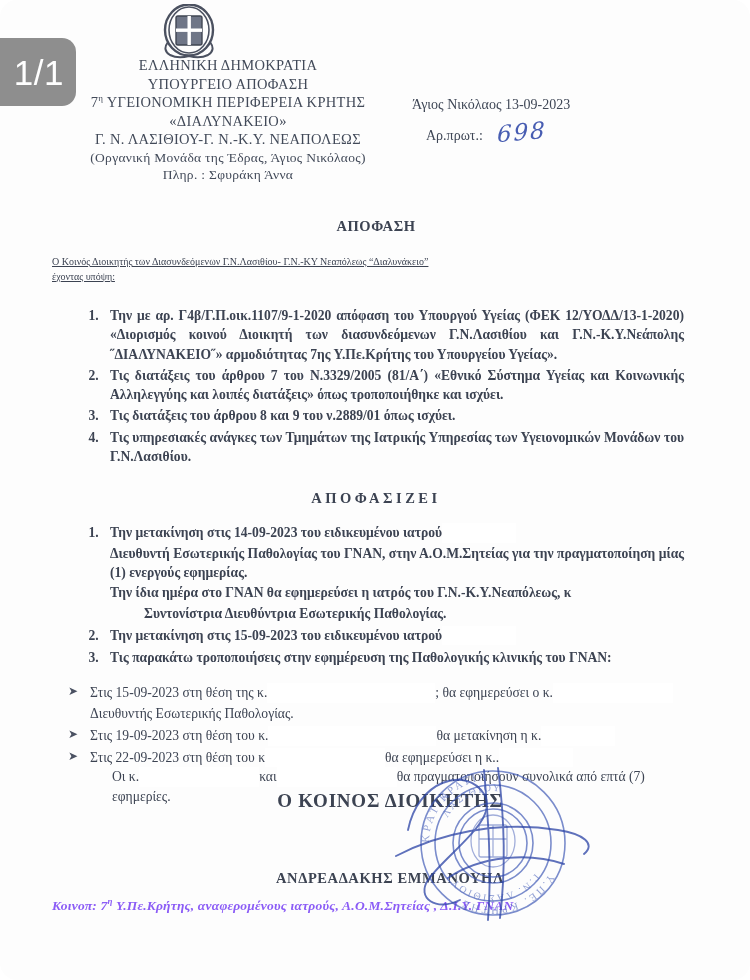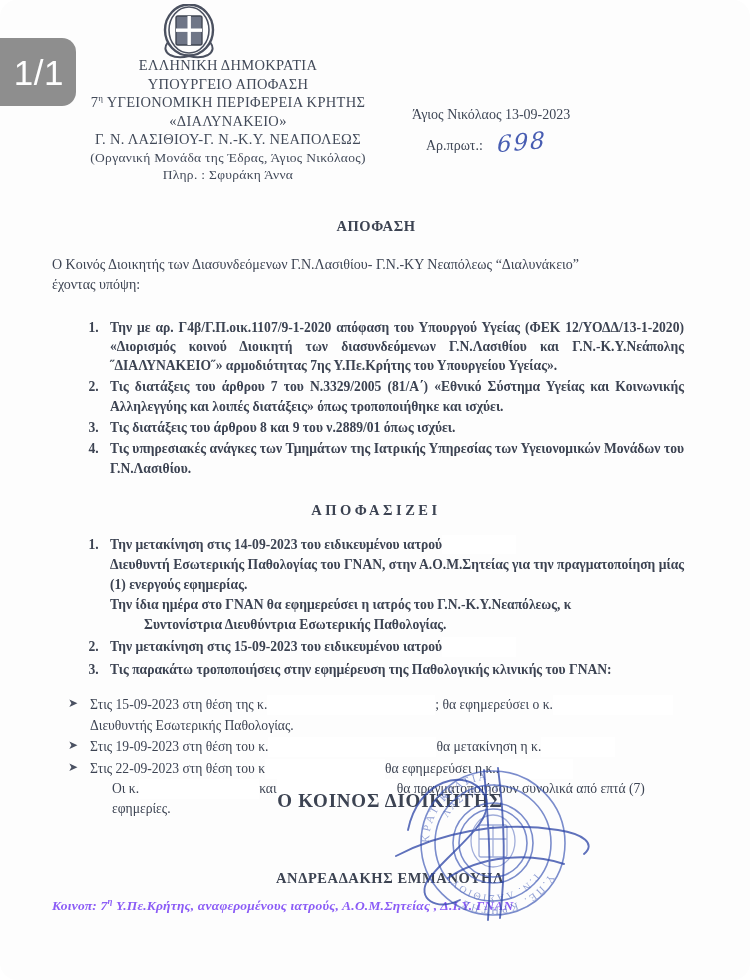--- a/index.html
+++ b/index.html
@@ -75,21 +75,21 @@
   }
   #header-block .hline sup {
     font-size: 9px;
     vertical-align: super;
   }
 
   
   #date-block {
     position: absolute;
     left: 412px;
-    top: 104px;
+    top: 94px;
     z-index: 10;
     font-size: 14px;
     line-height: 1.5;
     color: #3f4756;
   }
   #date-block .proto-row {
     padding-left: 14px;
     display: flex;
     align-items: baseline;
     gap: 14px;
@@ -117,23 +117,24 @@
     font-weight: bold;
     font-size: 14.5px;
     letter-spacing: 0.6px;
   }
   .title-apofasi { margin-bottom: 20px; }
   .title-apofasizei {
     letter-spacing: 3.5px;
     margin: 24px 0 14px 0;
   }
   .intro {
-    font-size: 14px;
+    font-size: 10px;
     line-height: 1.45;
     margin-bottom: 22px;
+    text-decoration: underline;
   }
   ol.lawlist, ol.declist {
     margin: 16px;
     padding-left: 34px;
     font-size: 13.6px;
     line-height: 1.42;
     text-align: justify;
     font-weight: bold;
   }
   ol.lawlist > li, ol.declist > li {

